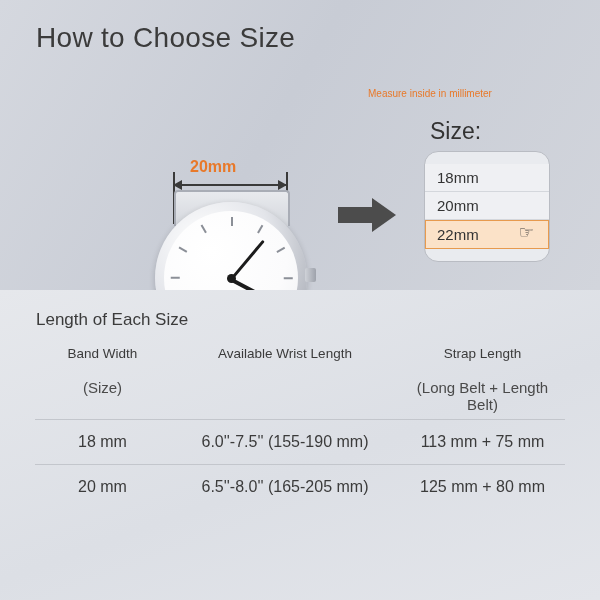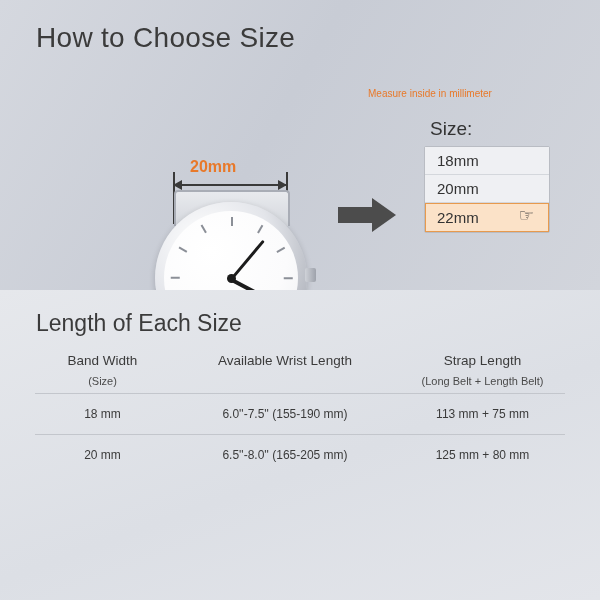--- a/index.html
+++ b/index.html
@@ -201,29 +201,29 @@
     border-bottom: 17px solid transparent;
     border-left: 24px solid #4c4c4c;
   }
   #size-panel {
     position: absolute;
     left: 424px;
     top: 118px;
     width: 126px;
   }
   #size-panel-title {
-    font-size: 19px;
+    font-size: 23px;
     color: #333;
     margin: 0 0 6px 6px;
   }
   #size-list {
     border: 1px solid #b9bcc3;
     background: #e9ebef;
-    border-radius: 2px;
-    padding: 0 0;
+    border-radius: 14px;
+    padding: 12px 0;
   }
   .size-option {
     font-size: 15px;
     color: #333;
     padding: 5px 0 5px 12px;
     border-bottom: 1px solid #d4d7dc;
     background: #eff0f3;
     position: relative;
   }
   .size-option:last-child { border-bottom: none; }
@@ -244,39 +244,39 @@
   #bottom-section {
     position: absolute;
     left: 0;
     top: 290px;
     width: 600px;
     height: 310px;
     background: linear-gradient(160deg, #e6e8ec 0%, #dcdfe5 55%, #e3e5ea 100%);
   }
   #title-length {
     margin: 20px 12px 0 36px;
-    font-size: 23px;
+    font-size: 17px;
     color: #3b3b3b;
   }
   table#size-table {
     width: 530px;
     margin: 16px auto 0 auto;
     border-collapse: collapse;
     table-layout: fixed;
   }
   #size-table th {
     font-weight: normal;
     color: #3b3b3b;
     padding: 0 0 6px 0;
     vertical-align: top;
   }
   .th-main { font-size: 13.5px; display: block; }
-  .th-sub  { font-size: 11px; display: block; color: #4a4a4a; margin-top: 7px; }
+  .th-sub  { font-size: 15px; display: block; color: #4a4a4a; margin-top: 18px; }
   #size-table td {
-    font-size: 12px;
+    font-size: 16px;
     color: #3b3b3b;
     text-align: center;
     padding: 13px 0;
     border-top: 1px solid #c3c6cc;
   }
   .col-band { width: 135px; }
   .col-wrist { width: 230px; }
   .col-strap { width: 165px; }
 </style>
 </head>

